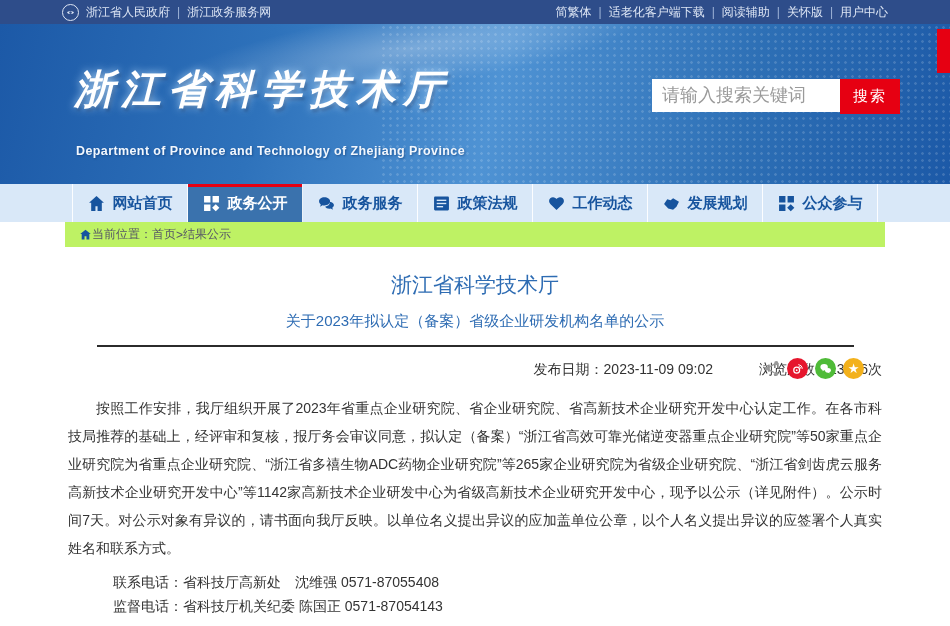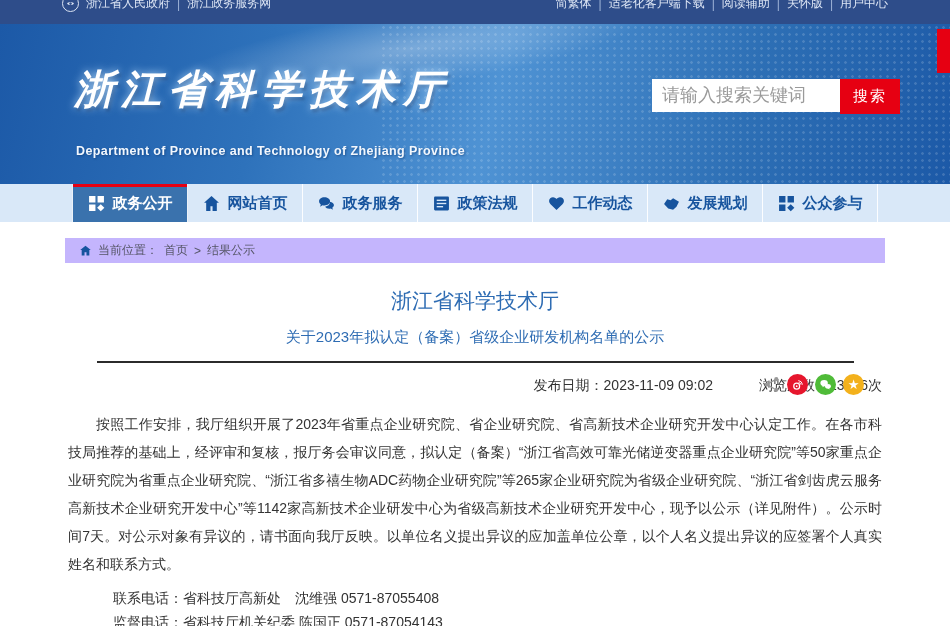--- a/index.html
+++ b/index.html
@@ -1,21 +1,21 @@
 <!DOCTYPE html>
 <html><head>
 <meta charset="utf-8">
 <style>
   * { margin:0; padding:0; box-sizing:border-box; }
   html,body { width:950px; height:626px; overflow:hidden; background:#fff;
     font-family:"Liberation Sans","DejaVu Sans",sans-serif; }
 
   
   .topbar { height:15px; background:#2e4d8a; color:#dde6f5; font-size:12px;
-    display:flex; align-items:flex-end; justify-content:space-between; padding:12px 62px; }
+    display:flex; align-items:center; justify-content:space-between; padding:12px 62px; }
   .topbar .grp { display:flex; align-items:center; gap:7px; }
   .topbar a { color:#dde6f5; text-decoration:none; cursor:pointer; }
   .topbar .sep { color:#9fb4d8; }
   .emblem { width:17px; height:17px; border:1.4px solid #dde6f5; border-radius:50%;
     display:inline-flex; align-items:center; justify-content:center; font-size:10px; color:#dde6f5; }
 
   
   .banner { position:relative; height:160px; overflow:hidden;
     background:linear-gradient(103deg,#1c59a7 0%,#2e72bb 28%,#4f93d4 52%,#2d6fb5 78%,#1c59a7 100%); }
   .banner .dots { position:absolute; inset:0; left:40%;
@@ -45,22 +45,22 @@
     gap:8px; color:#17549e; font-size:15px; font-weight:bold; cursor:pointer;
     border-right:1px solid rgba(255,255,255,.9); }
   .nav-item:first-child { border-left:1px solid rgba(255,255,255,.9); }
   .nav-item svg { width:17px; height:17px; fill:#17549e; }
   .nav-item.active { background:#3a72ad; color:#fff; }
   .nav-item.active svg { fill:#fff; }
   .nav-item.active::before { content:""; position:absolute; left:0; top:0; width:100%; height:3px; background:#e60012; }
 
   
   .crumbbar { background:#fff; }
-  .crumb-inner { width:820px; margin:16px auto; background:#c4b5fd; height:25px;
-    display:flex; align-items:center; gap:6px; padding:0 14px; font-size:12px; color:#556; }
+  .crumb-inner { width:820px; margin:0 auto; background:#bef264; height:25px;
+    display:flex; align-items:center; padding:0 14px; font-size:12px; color:#556; }
   .crumb-inner svg { width:13px; height:13px; fill:#17549e; }
   .crumb-inner a { color:#556; text-decoration:none; cursor:pointer; }
 
   
   .content { width:814px; margin:0 auto; }
   .a-title1 { margin-top:24px; text-align:center; color:#2e6cb3; font-size:21px; font-weight:normal; }
   .a-title2 { margin-top:13px; text-align:center; color:#2e6cb3; font-size:15px; font-weight:normal; }
   .t-divider { width:757px; margin:14px auto 0; border-bottom:2px solid #2b2b2b; }
   .meta { position:relative; margin-top:11px; height:24px; display:flex; align-items:center;
     justify-content:flex-end; gap:46px; font-size:14px; color:#333; padding-left:60px; }
@@ -109,31 +109,31 @@
   <div class="site-sub">Department of Province and Technology of Zhejiang Province</div>
   <div class="search">
     <input type="text" placeholder="请输入搜索关键词" style="">
     <button>搜索</button>
   </div>
   <div class="red-sliver"></div>
 </div>
 
 <div class="nav">
   <div class="nav-inner">
+    <div class="nav-item">
+      <svg viewBox="0 0 16 16">
+          <path d="M8 1 1 7.2h2V15h4v-4.3h2V15h4V7.2h2z"></path>
+        </svg>
+      <span>网站首页</span>
+    </div>
     <div class="nav-item active">
       <svg viewBox="0 0 16 16">
           <path d="M1 1h6v6H1zM9 1h6v6H9zM1 9h6v6H1zM12 8.6l3.4 3.4L12 15.4 8.6 12z"></path>
         </svg>
       <span>政务公开</span>
-    </div>
-    <div class="nav-item">
-      <svg viewBox="0 0 16 16">
-          <path d="M8 1 1 7.2h2V15h4v-4.3h2V15h4V7.2h2z"></path>
-        </svg>
-      <span>网站首页</span>
     </div>
     <div class="nav-item">
       <svg viewBox="0 0 16 16">
           <path d="M6 2c3 0 5.4 1.7 5.4 3.9S9 9.8 6 9.8c-.6 0-1.2-.1-1.7-.2L2 11l.6-2.1C1.6 8.2 1 7.1 1 5.9 1 3.7 3 2 6 2zm5.3 4.3c2.1.3 3.7 1.6 3.7 3.2 0 1-.6 1.9-1.5 2.5l.5 1.8-2-1.1c-.4.1-.9.2-1.4.2-1.7 0-3.2-.8-3.9-1.9 2.6-.3 4.6-2 4.6-4.1v-.6z"></path>
         </svg>
       <span>政务服务</span>
     </div>
     <div class="nav-item">
       <svg viewBox="0 0 16 16">
           <path d="M2 1.5h12a1 1 0 0 1 1 1v11a1 1 0 0 1-1 1H2a1 1 0 0 1-1-1v-11a1 1 0 0 1 1-1z"></path>

